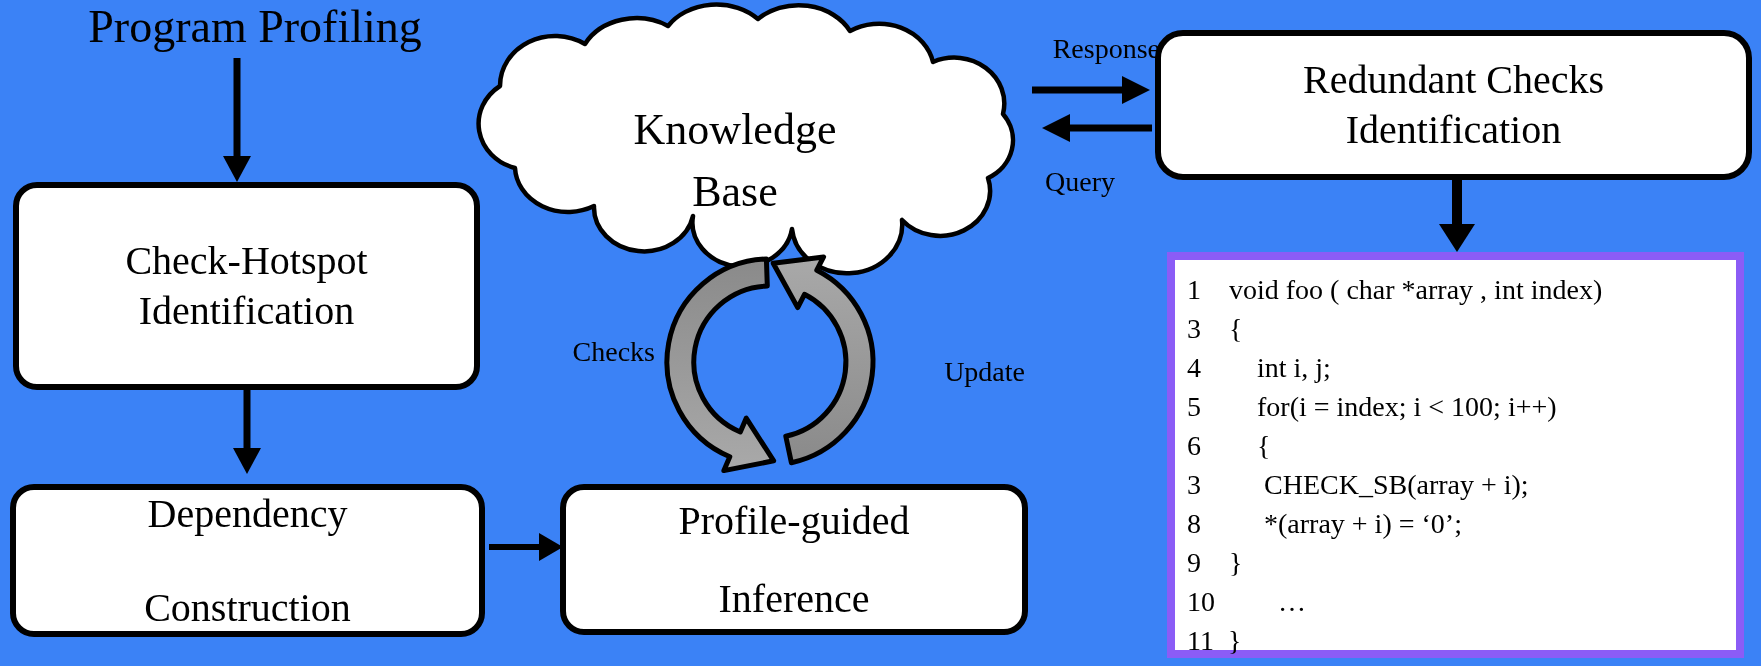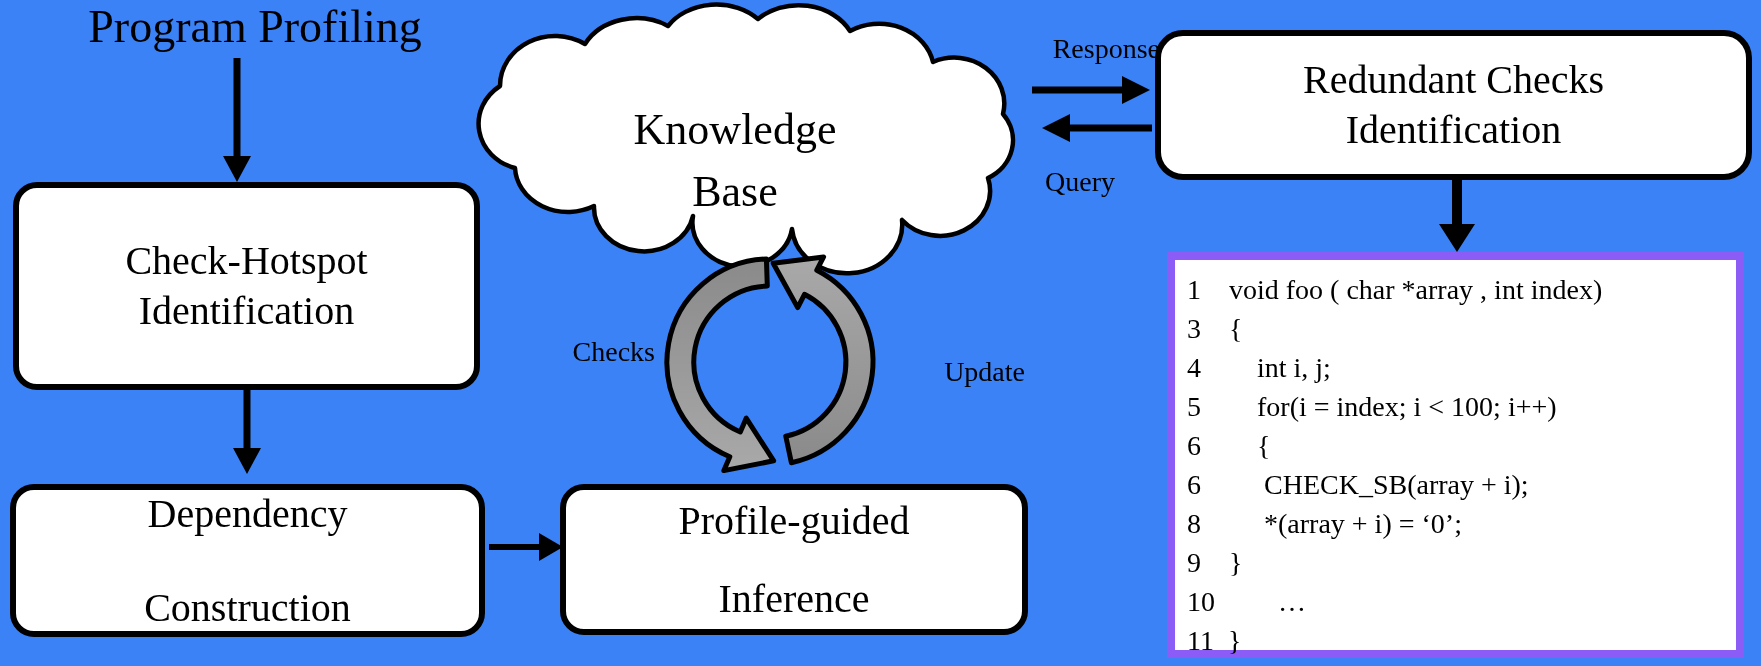--- a/index.html
+++ b/index.html
@@ -128,20 +128,20 @@
   <div class="free-label" style="left:1000px;top:166px;width:115px;">Query</div>
   <div class="free-label" style="left:530px;top:336px;width:125px;">Checks</div>
   <div class="free-label" style="left:885px;top:356px;width:140px;">Update</div>
 
   <div id="code-box" style="left:1167px;top:252px;width:577px;height:406px;">
     <div class="code-line">1    void foo ( char *array , int index)</div>
     <div class="code-line">3    {</div>
     <div class="code-line">4        int i, j;</div>
     <div class="code-line">5        for(i = index; i &lt; 100; i++)</div>
     <div class="code-line">6        {</div>
-    <div class="code-line">6         CHECK_SB(array + i);</div>
+    <div class="code-line">3         CHECK_SB(array + i);</div>
     <div class="code-line">8         *(array + i) = ‘0’;</div>
     <div class="code-line">9    }</div>
     <div class="code-line">10         …</div>
     <div class="code-line">11  }</div>
   </div>
 
 </div>
 
 </body></html>

